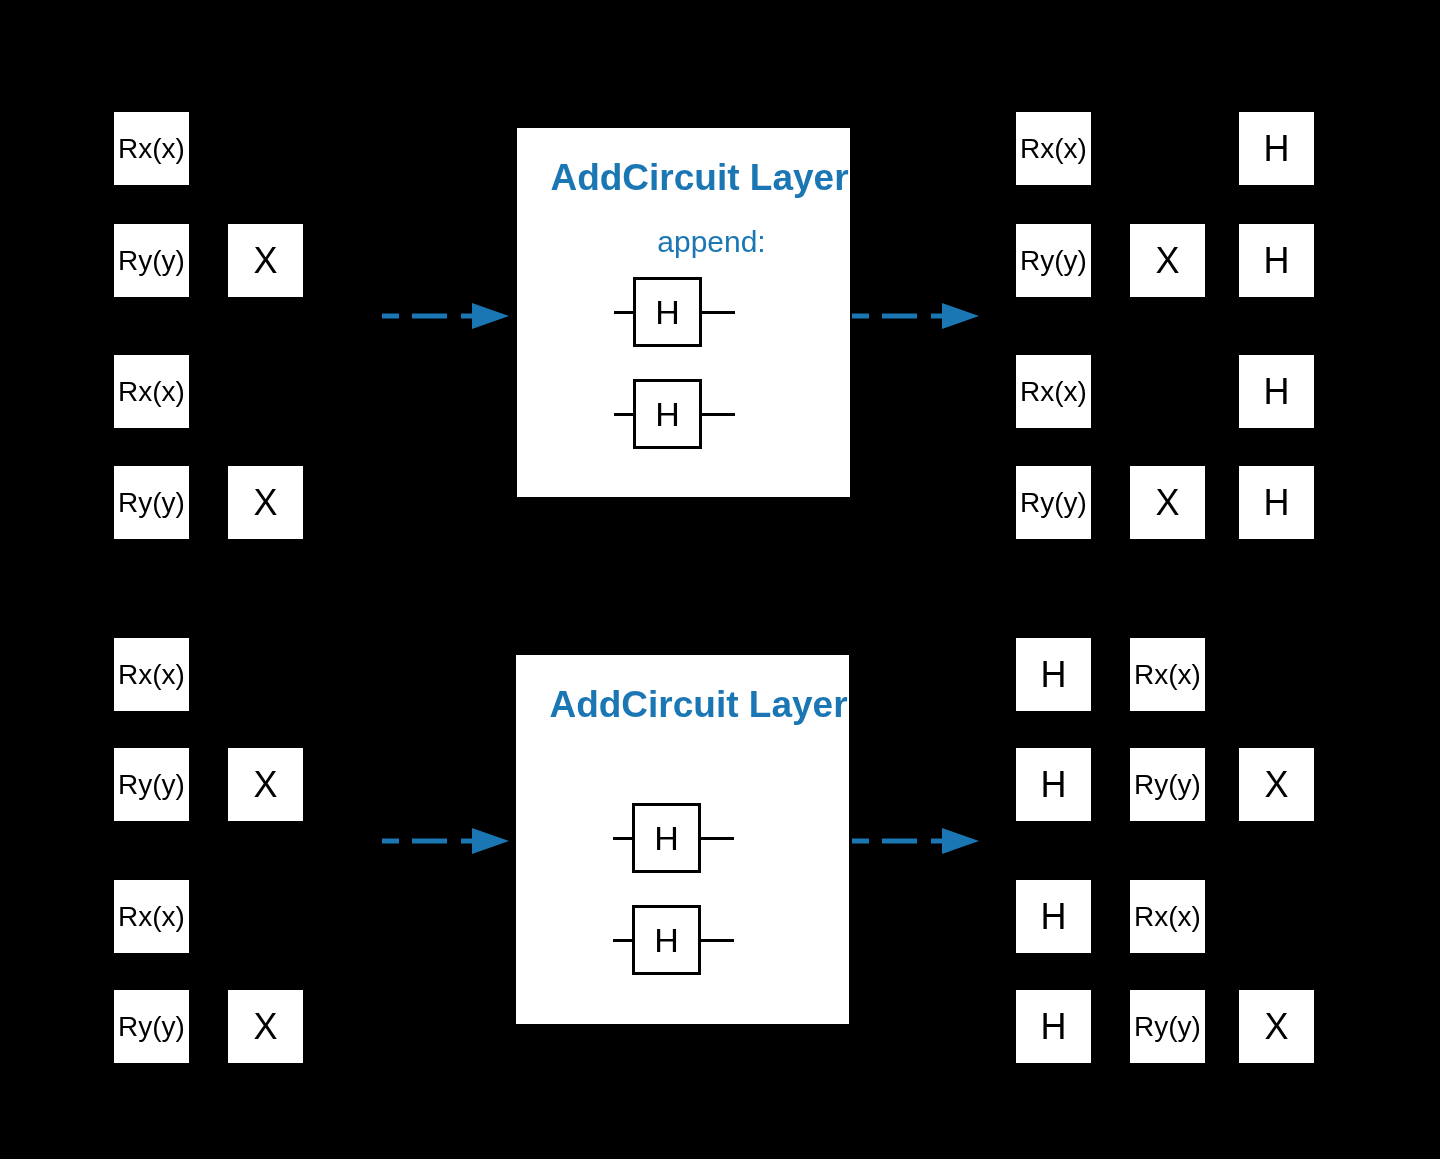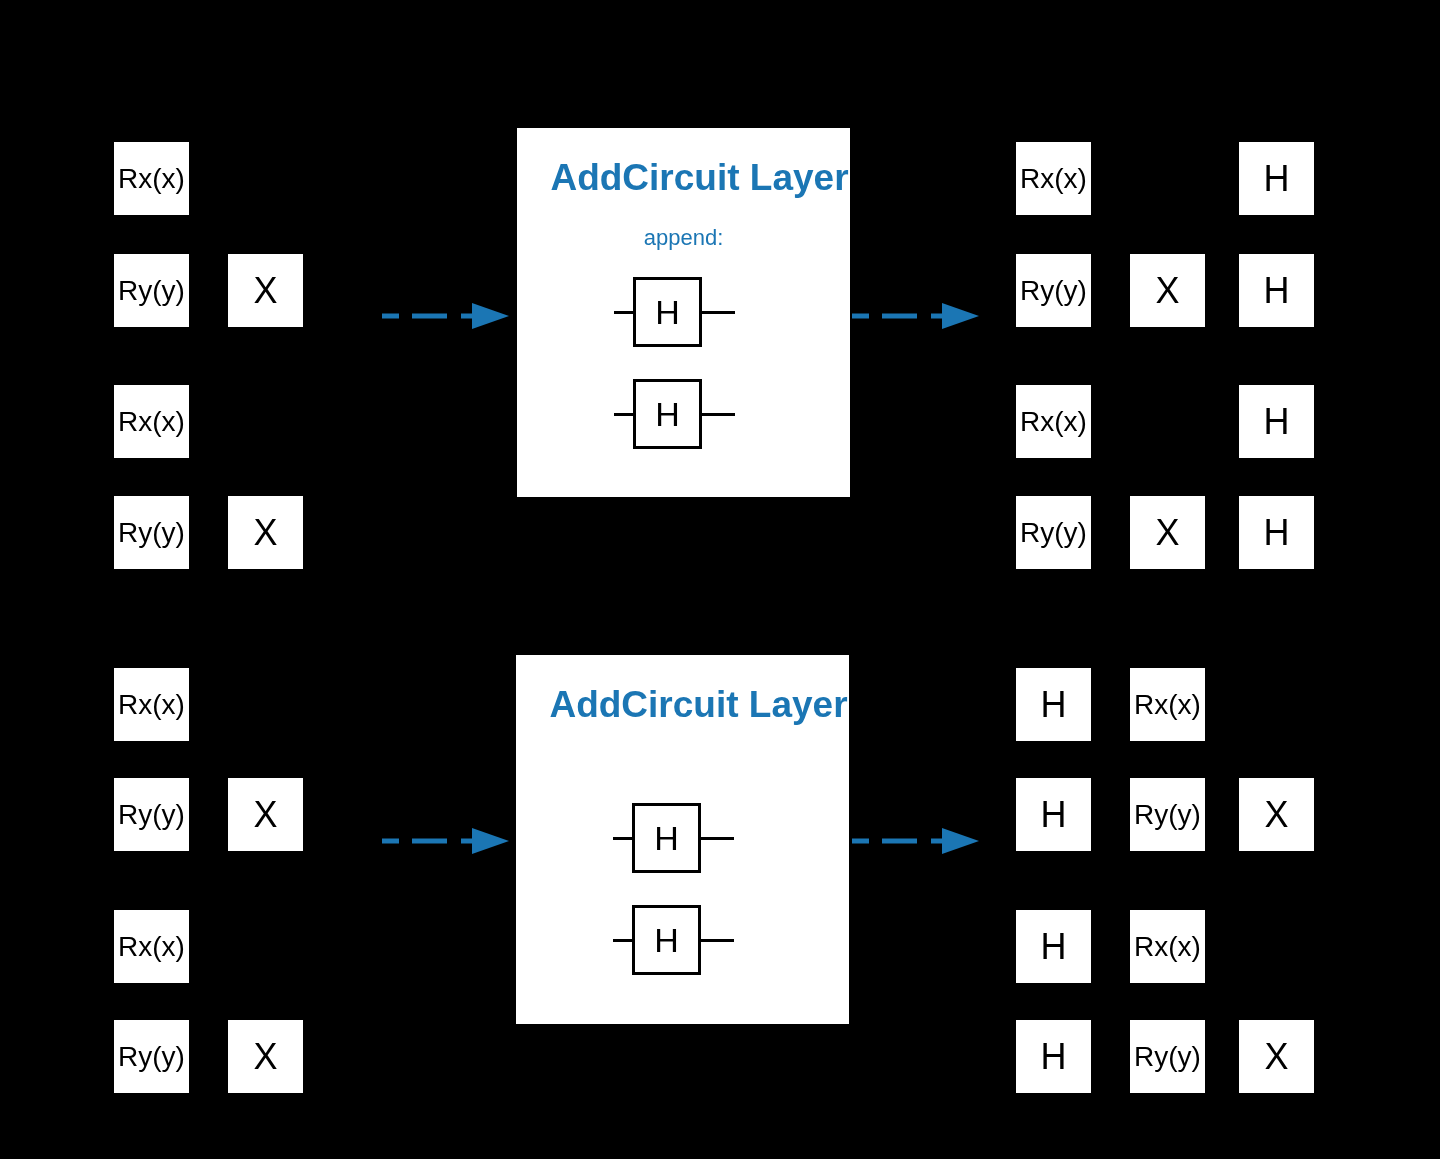--- a/index.html
+++ b/index.html
@@ -21,21 +21,20 @@
     width: 75px;
     height: 73px;
     background: var(--gate-fill, #fff);
     color: var(--gate-text, #000);
     display: flex;
     align-items: center;
     justify-content: center;
     font-size: 28px;
     line-height: 1;
     white-space: nowrap;
-    margin-top: 30px;
   }
   .gate.single { font-size: 36px; }
 
   
   .panel {
     position: absolute;
     width: 333px;
     height: 369px;
     background: var(--panel-fill, #fff);
   }
@@ -49,22 +48,23 @@
     font-weight: bold;
     color: var(--accent, #1b76b4);
     margin: 16px;
   }
   .panel-mode {
     position: absolute;
     top: 97px;
     left: 0;
     width: 100%;
     text-align: center;
-    font-size: 22px;
+    font-size: 30px;
     color: var(--accent, #1b76b4);
+    padding-left: 28px;
   }
   .hgate {
     position: absolute;
     left: 97px;
     height: 70px;
     display: flex;
     align-items: center;
   }
   .wire {
     height: 3px;

